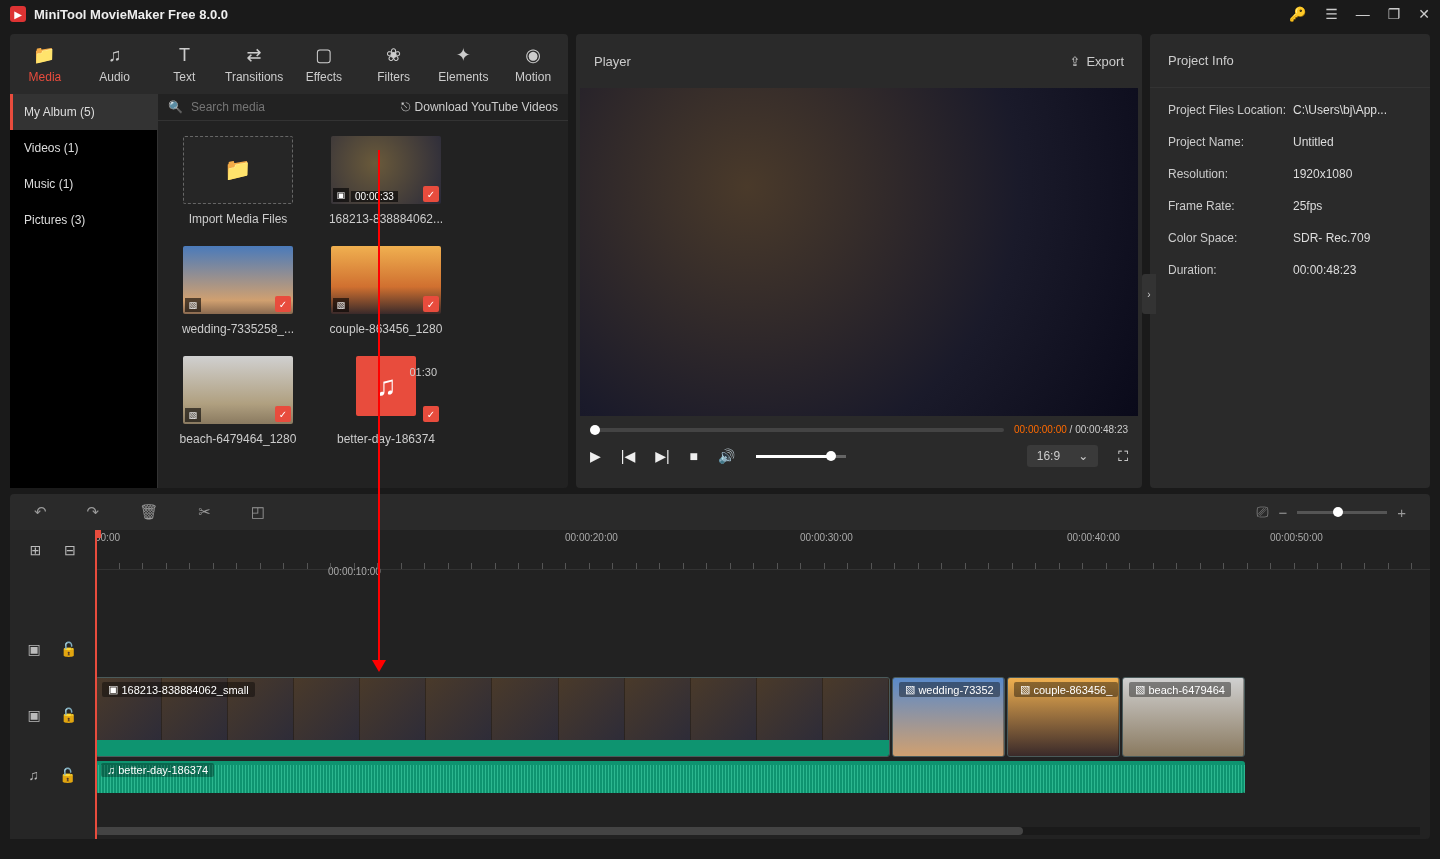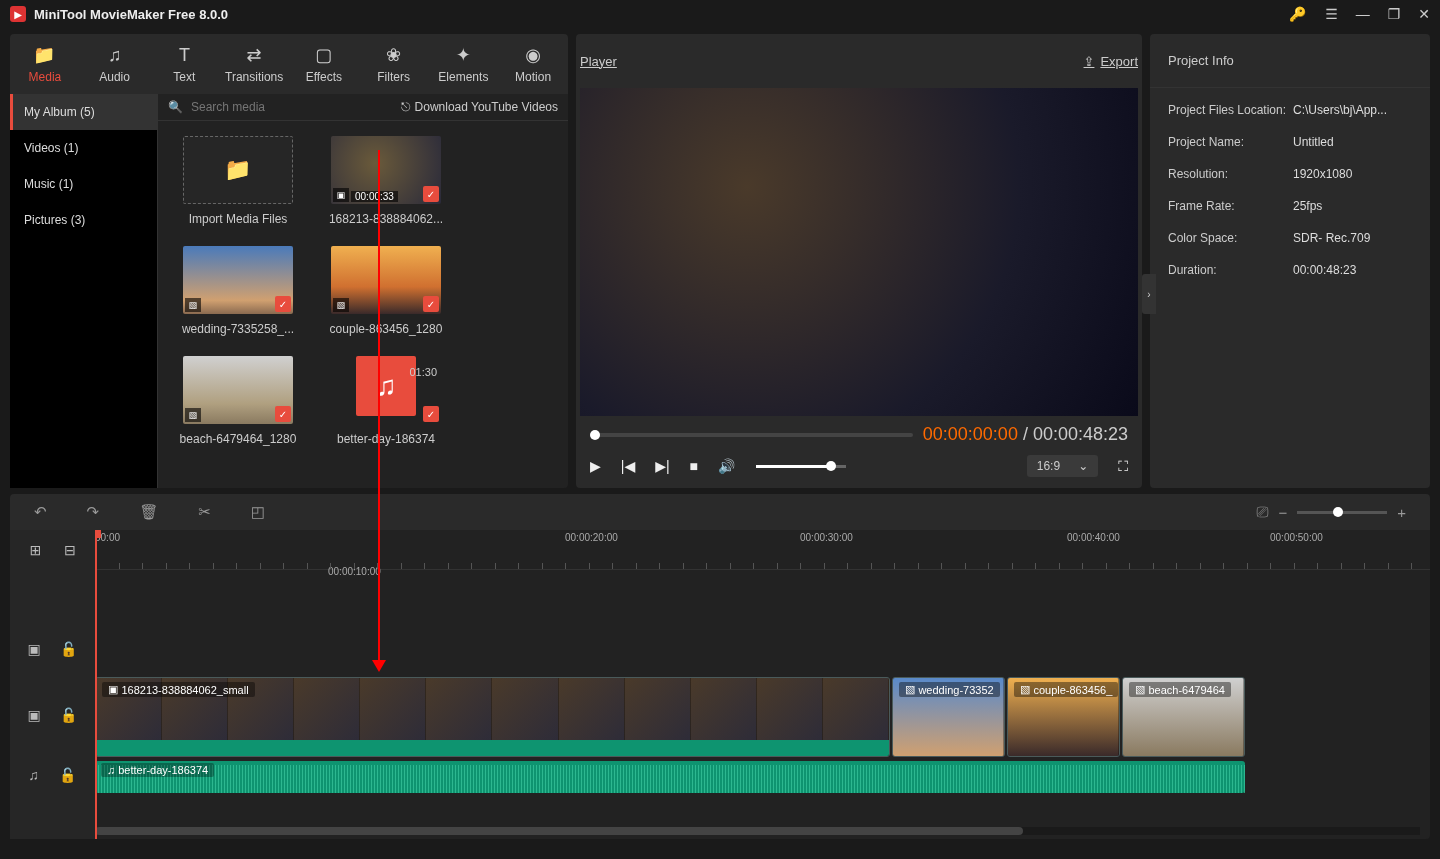--- a/index.html
+++ b/index.html
@@ -31,30 +31,30 @@
 .import-thumb { border: 1px dashed #666; background: #262626; }
 .media-thumb .check { position: absolute; right: 2px; bottom: 2px; width: 16px; height: 16px; background: #e84c3d; border-radius: 2px; display: flex; align-items: center; justify-content: center; color: #fff; font-size: 10px; }
 .media-thumb .type-badge { position: absolute; left: 2px; bottom: 2px; width: 16px; height: 14px; background: rgba(0,0,0,0.6); color: #fff; font-size: 9px; display: flex; align-items: center; justify-content: center; }
 .media-thumb .dur-badge { position: absolute; left: 20px; bottom: 2px; background: rgba(0,0,0,0.6); color: #fff; font-size: 10px; padding: 0 4px; }
 .media-caption { margin-top: 8px; font-size: 12px; color: #ccc; text-align: center; white-space: nowrap; overflow: hidden; text-overflow: ellipsis; }
 .audio-thumb { background: #e84c3d; color: #fff; font-size: 28px; width: 60px; height: 60px; }
 .audio-wrap { width: 110px; height: 68px; display: flex; margin: 0 auto; position: relative; }
 .audio-wrap .dur { position: absolute; right: 4px; top: 10px; font-size: 11px; color: #ccc; }
 .audio-wrap .check { position: absolute; right: 2px; bottom: 2px; width: 16px; height: 16px; background: #e84c3d; border-radius: 2px; display: flex; align-items: center; justify-content: center; color: #fff; font-size: 10px; }
 .player-panel { flex: 1; background: #2a2a2a; border-radius: 4px; display: flex; flex-direction: column; }
-.player-header { height: 54px; display: flex; align-items: center; padding: 0 4px; font-size: 13px; text-decoration: underline; }
+.player-header { height: 54px; display: flex; align-items: center; padding: 0 18px; font-size: 13px; }
 .player-header .spacer { flex: 1; }
 .export-btn { display: flex; align-items: center; gap: 6px; cursor: pointer; font-size: 13px; }
 .video-view { flex: 1; background: #000; margin: 0 4px; position: relative; overflow: hidden; }
 .video-view .fake-frame { position: absolute; inset: 0; background: radial-gradient(circle at 30% 30%, #4a3a2a 0%, #1a1a2a 60%, #0a0a1a 100%); }
 .player-controls { height: 72px; padding: 8px 14px 4px 14px; display: flex; flex-direction: column; gap: 10px; }
 .seek-row { display: flex; align-items: center; gap: 10px; }
 .seek-bar { flex: 1; height: 4px; background: #444; position: relative; border-radius: 2px; }
 .seek-bar .knob { position: absolute; left: 0; top: -3px; width: 10px; height: 10px; background: #fff; border-radius: 50%; }
-.time-disp { font-size: 18px; }
+.time-disp { font-size: 10px; }
 .time-cur { color: #ff6a00; }
 .ctl-row { display: flex; align-items: center; gap: 20px; }
 .ctl-row .btn { cursor: pointer; color: #eee; font-size: 14px; }
 .vol-bar { width: 90px; height: 3px; background: #666; position: relative; }
 .vol-bar .fill { position: absolute; left: 0; top: 0; bottom: 0; width: 85%; background: #fff; }
 .vol-bar .knob { position: absolute; right: 10px; top: -4px; width: 10px; height: 10px; background: #fff; border-radius: 50%; }
 .ctl-row .spacer { flex: 1; }
 .aspect-sel { background: #3a3a3a; padding: 4px 10px; border-radius: 3px; display: flex; align-items: center; gap: 18px; cursor: pointer; }
 .info-panel { width: 280px; background: #2a2a2a; border-radius: 4px; position: relative; }
 .info-header { height: 54px; display: flex; align-items: center; padding: 0 18px; font-size: 13px; border-bottom: 1px solid #333; }

